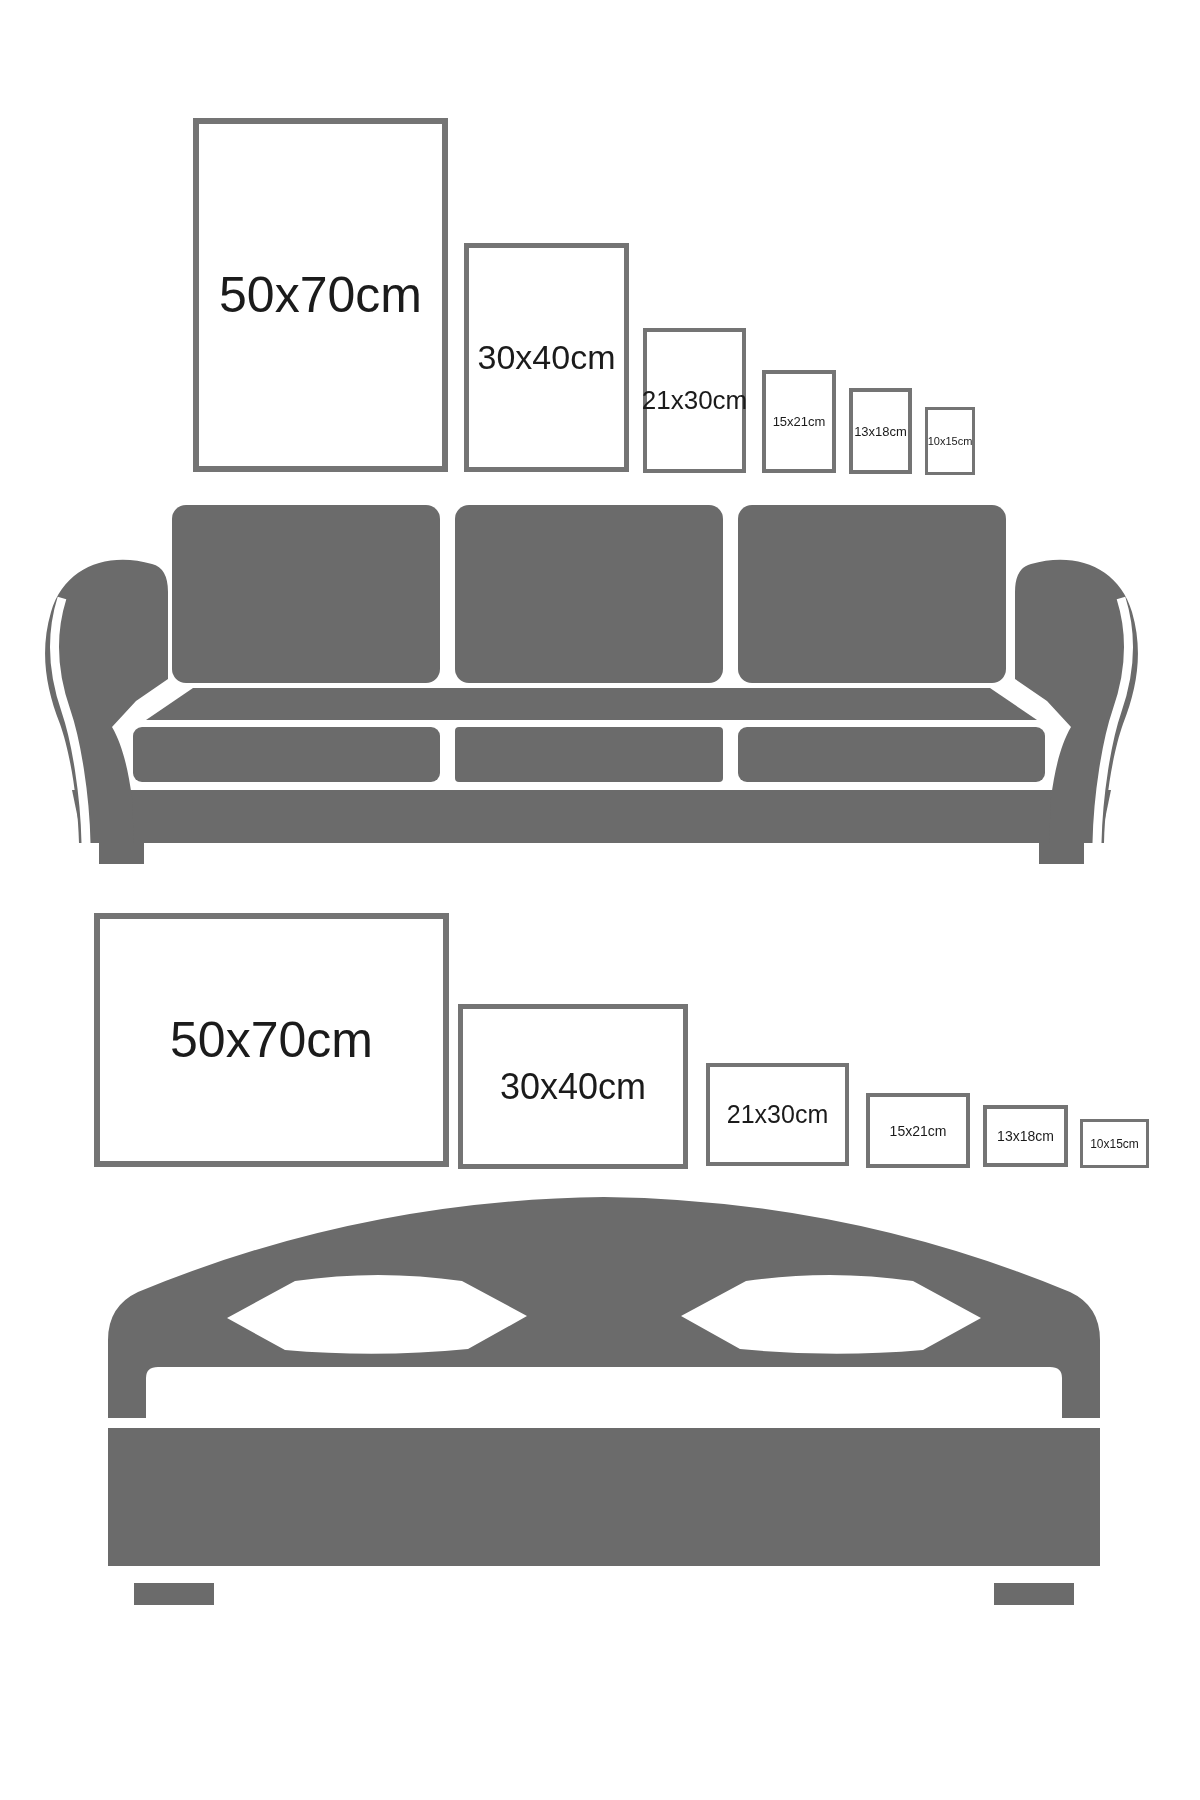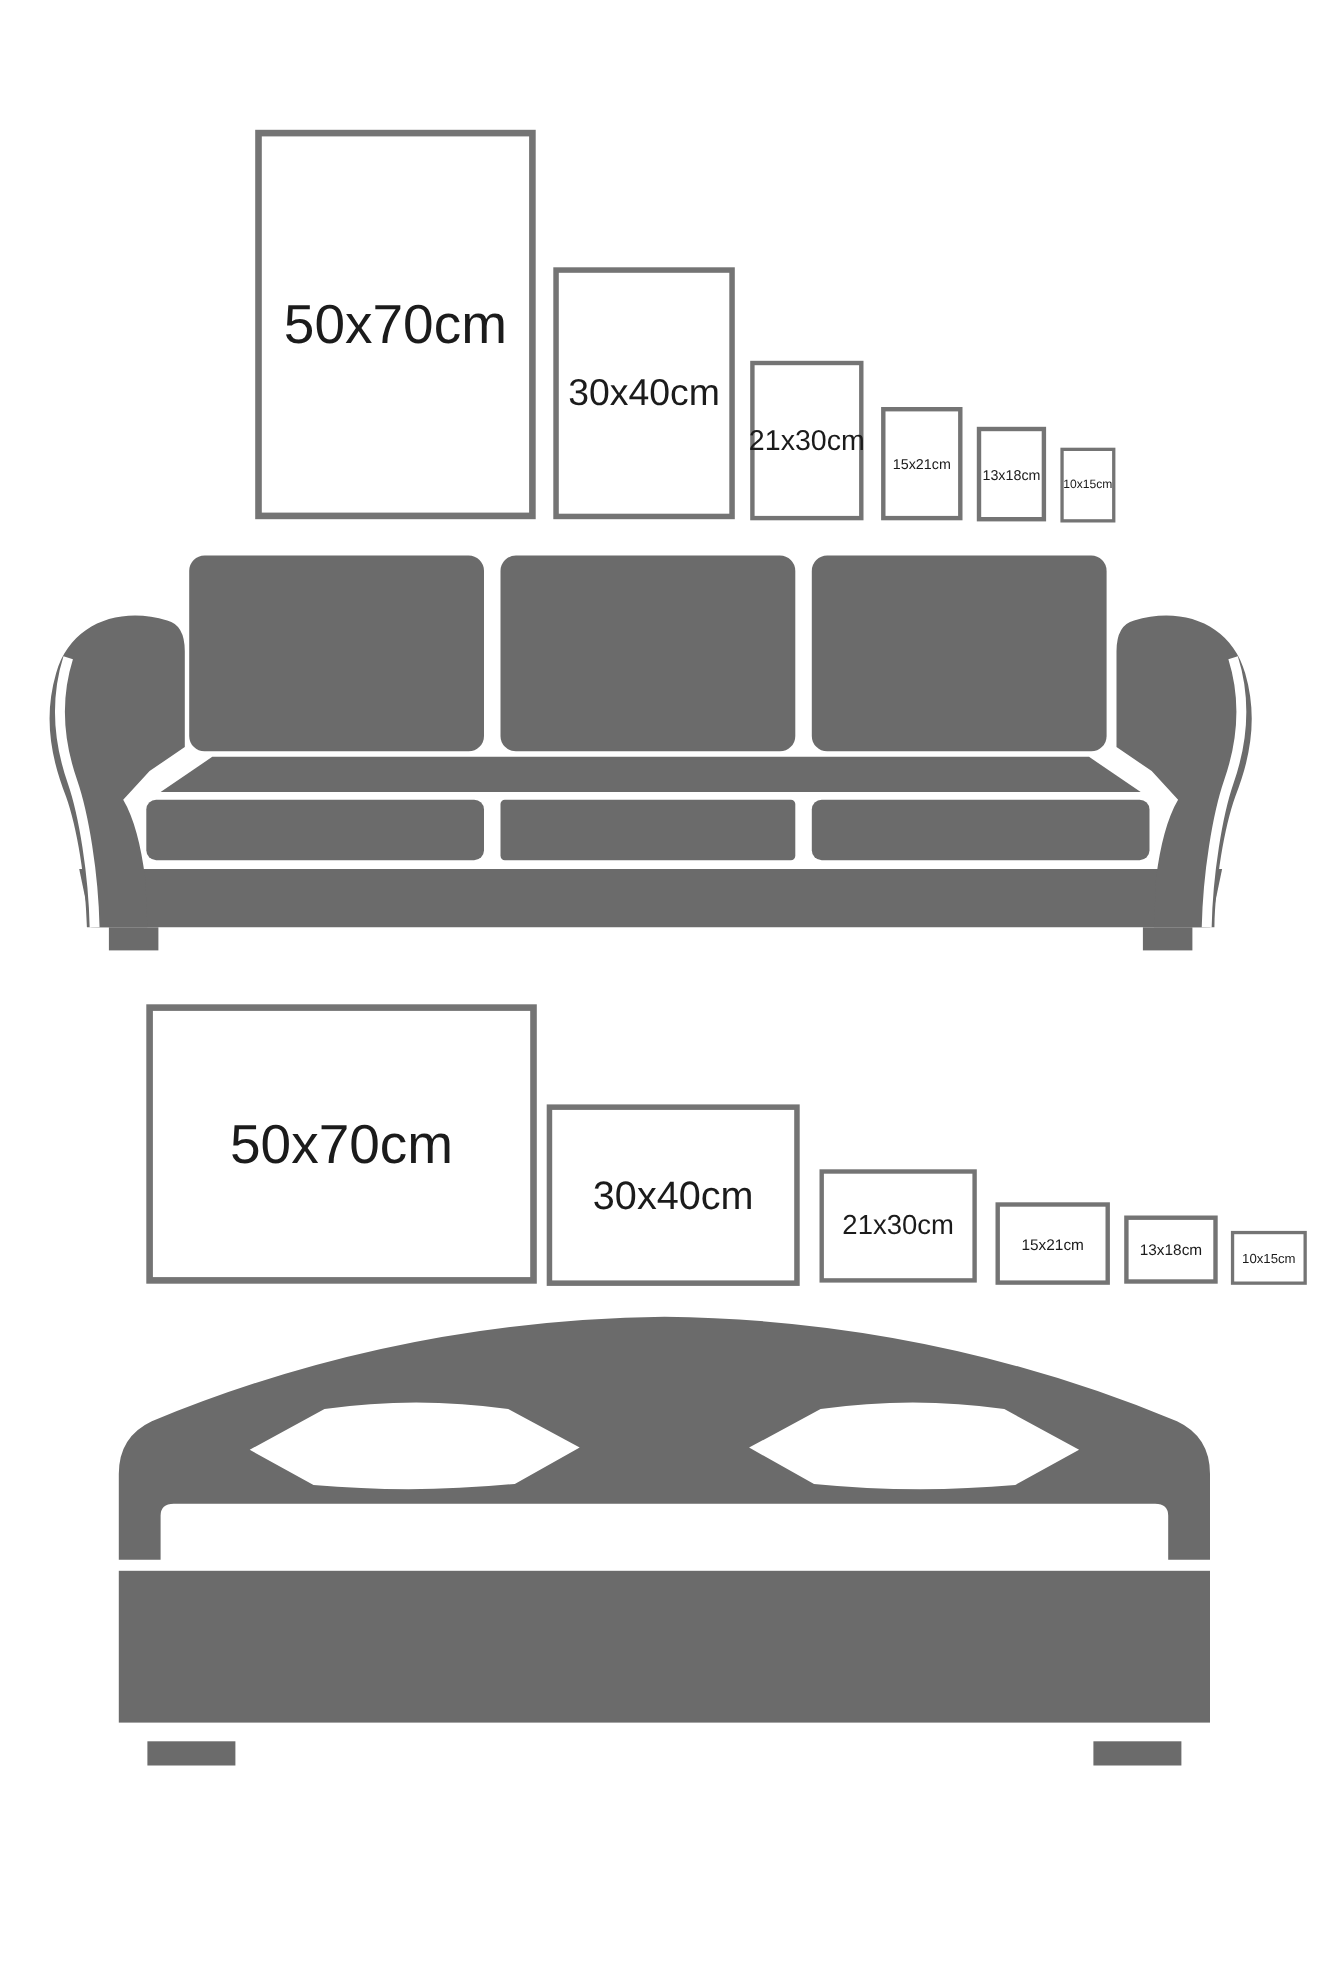--- a/index.html
+++ b/index.html
@@ -24,21 +24,20 @@
   .stripe{fill:none;stroke:var(--bg);stroke-width:9;}
   .frames{position:absolute;left:0;top:0;width:100%;height:100%;}
   .frame{
     position:absolute;
     box-sizing:border-box;
     background:#ffffff;
     border-style:solid;
     border-color:var(--frame-border);
     display:flex;align-items:center;justify-content:center;
     color:var(--label);
-    margin-left:39px;
   }
   .frame span{white-space:nowrap;}
 </style>
 </head>
 <body>
 
 <div id="canvas">
 
   <svg class="art" viewBox="0 0 1200 1800" xmlns="http://www.w3.org/2000/svg" aria-hidden="true">
 

